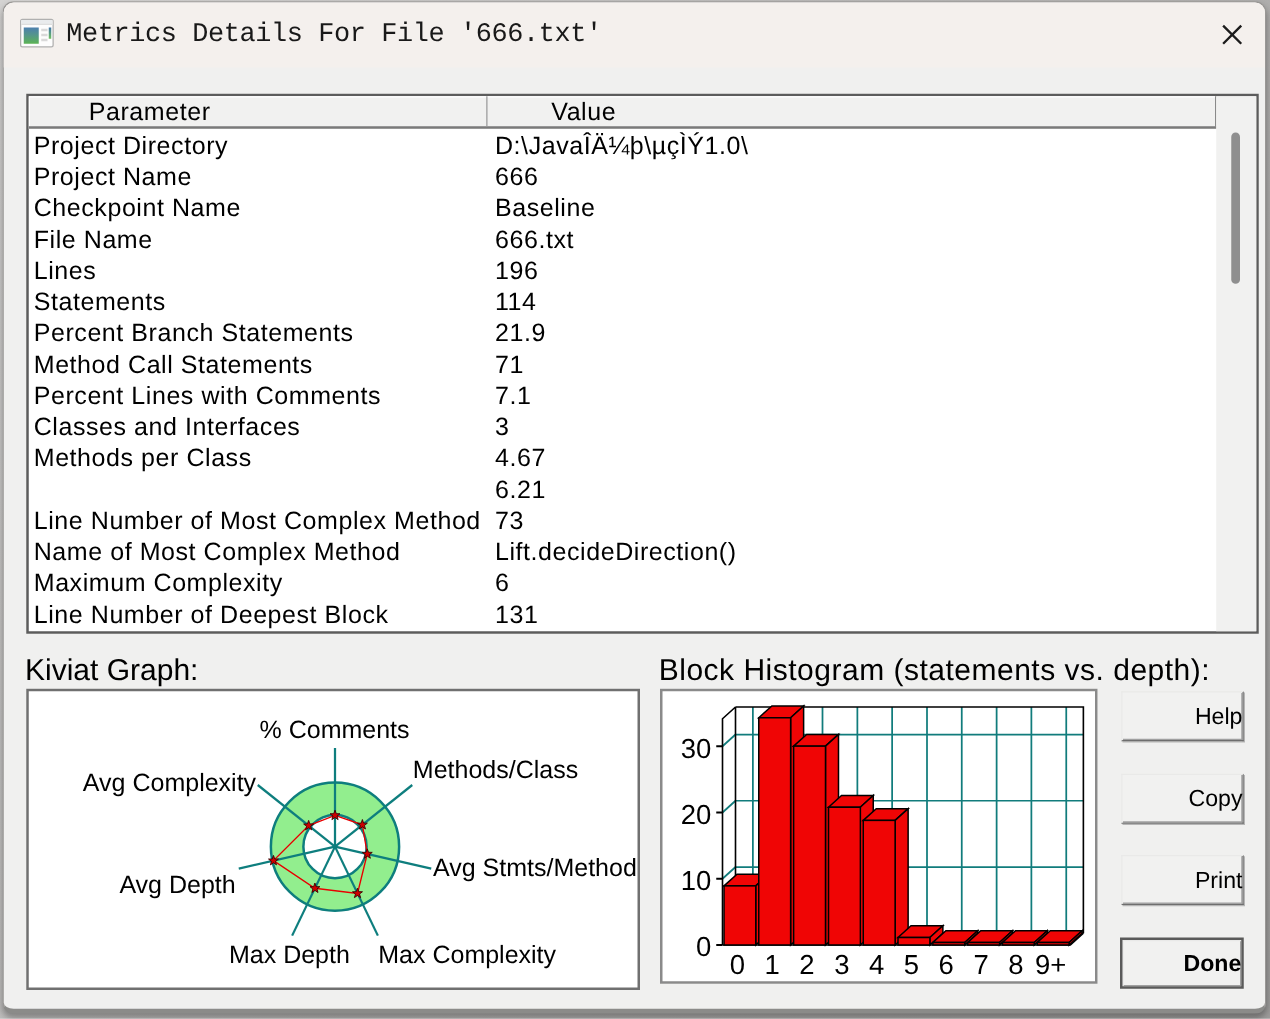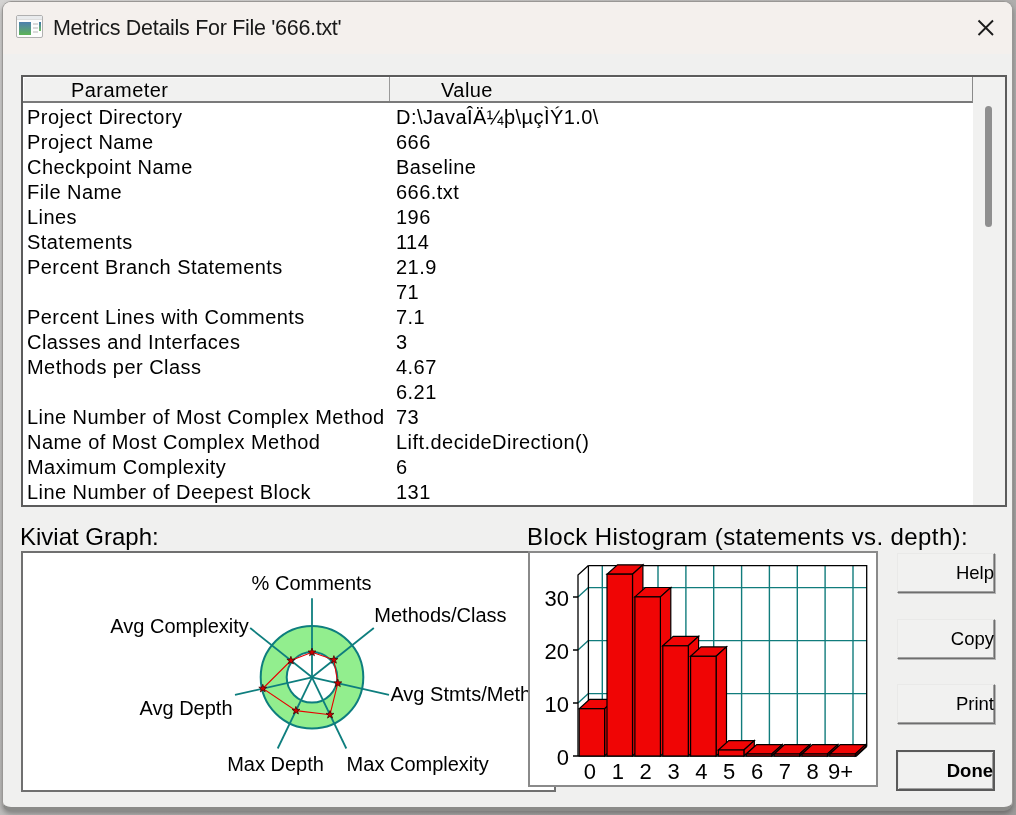--- a/index.html
+++ b/index.html
@@ -5,21 +5,21 @@
   html,body{margin:0;padding:0;}
   body{width:1016px;height:815px;overflow:hidden;position:relative;
        font-family:"Liberation Sans",sans-serif;
        background:linear-gradient(125deg,#d4d3d2 0%,#bbbab9 40%,#9c9b9a 100%);}
   .abs{position:absolute;}
   #shell{left:2px;top:1px;width:1009px;height:805px;background:#f0f0ef;
          border:1px solid #999795;border-bottom:4px solid #8b8b89;border-radius:9px;
          box-shadow:0 3px 5px rgba(0,0,0,.3);}
   #titlebar{left:3px;top:2px;width:1009px;height:52px;background:#f4f0ed;
             border-radius:8px 8px 0 0;}
-  #title{left:53px;top:16px;font-size:21.5px;letter-spacing:-0.3px;color:#191919;white-space:nowrap;}
+  #title{left:53px;top:16px;font-size:21.5px;letter-spacing:-0.3px;color:#191919;white-space:nowrap;font-family:Liberation Mono, monospace;}
   
   #icon{left:16px;top:15px;width:25px;height:21px;background:#fdfdfd;
         border:1px solid #b0b0b0;border-radius:2px;}
   #icon .tb{position:absolute;left:0;top:0;width:25px;height:3px;background:#e9ebed;border-bottom:1px solid #dedede;}
   #icon .lp{position:absolute;left:2px;top:6px;width:12px;height:13px;
             background:linear-gradient(180deg,#4c7fae 0%,#55958c 45%,#5cb454 100%);}
   #icon .l1{position:absolute;left:16px;top:7px;width:5px;height:2px;background:#d9d9d9;}
   #icon .l2{position:absolute;left:16px;top:11px;width:5px;height:2px;background:#d9d9d9;}
   #icon .l3{position:absolute;left:16px;top:15px;width:5px;height:2px;background:#d9d9d9;}
   #icon .rp{position:absolute;left:22px;top:6px;width:2px;height:9px;
@@ -33,21 +33,21 @@
   #thead .cap{position:absolute;top:2px;font-size:20px;letter-spacing:0.45px;color:#000;margin-left:44px;}
   #vdiv{position:absolute;left:366px;top:0;width:1px;height:24px;background:#9a9a9a;}
   .row{position:absolute;left:0;width:948px;height:25px;font-size:20px;letter-spacing:0.45px;color:#000;text-align:center;}
   .row .p{position:absolute;left:4px;top:2px;white-space:nowrap;}
   .row .v{position:absolute;left:373px;top:2px;white-space:nowrap;}
   #sbar{position:absolute;left:950px;top:0;width:32px;height:428px;background:#f1f1f0;}
   #thumb{position:absolute;left:12px;top:29px;width:7px;height:121px;background:#8f8f8f;border-radius:3.5px;}
   
   .seclab{font-size:24px;color:#000;text-align:center;}
   
-  #kbox{left:21px;top:551px;width:487px;height:237px;background:#fff;border:2px solid #707070;padding-left:44px;}
+  #kbox{left:21px;top:551px;width:487px;height:237px;background:#fff;border:2px solid #707070;}
   #hbox{left:528px;top:551px;width:346px;height:232px;background:#fff;border:2px solid #8a8a8a;}
   
   .btn{position:absolute;left:897px;width:96px;height:38px;background:#f1f1f0;
        border:1px solid;border-color:#e9e9e8 #6e6e6e #6e6e6e #e9e9e8;
        box-shadow:inset -1px -1px 0 #a0a0a0, 1px 1px 0 #b5b5b5;
        font-size:18.5px;color:#000;text-align:right;line-height:38px;}
   #done{left:896px;border:2px solid #5a5a5a;width:95px;height:37px;
         box-shadow:inset 1px 1px 0 #e9e9e8, inset -1px -1px 0 #a0a0a0;line-height:37px;font-weight:bold;}
 </style>
 </head>
@@ -96,20 +96,21 @@
       </div>
     <div class="row" style="top:151.5px">
         <span class="p">Statements</span>
         <span class="v">114</span>
       </div>
     <div class="row" style="top:176.5px">
         <span class="p">Percent Branch Statements</span>
         <span class="v">21.9</span>
       </div>
     <div class="row" style="top:201.5px">
+        <span class="p">Method Call Statements</span>
         <span class="v">71</span>
       </div>
     <div class="row" style="top:226.5px">
         <span class="p">Percent Lines with Comments</span>
         <span class="v">7.1</span>
       </div>
     <div class="row" style="top:251.5px">
         <span class="p">Classes and Interfaces</span>
         <span class="v">3</span>
       </div>

